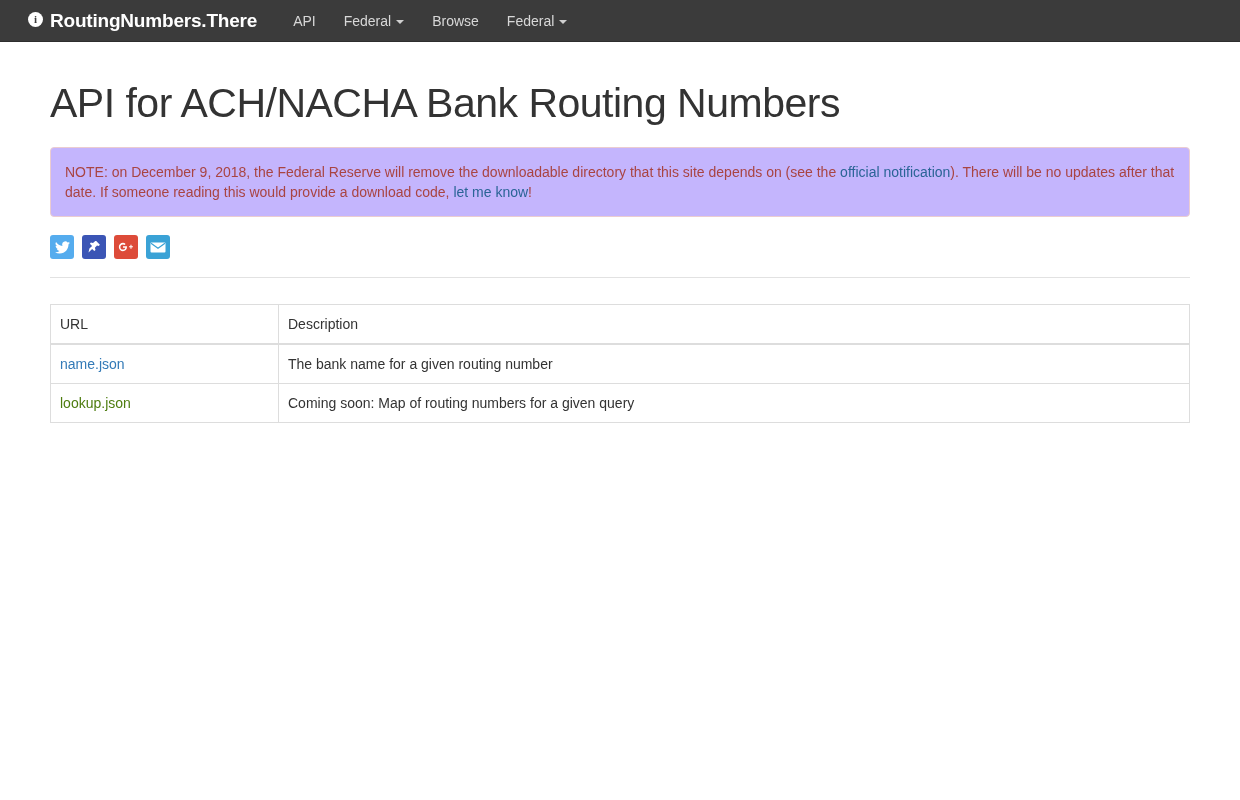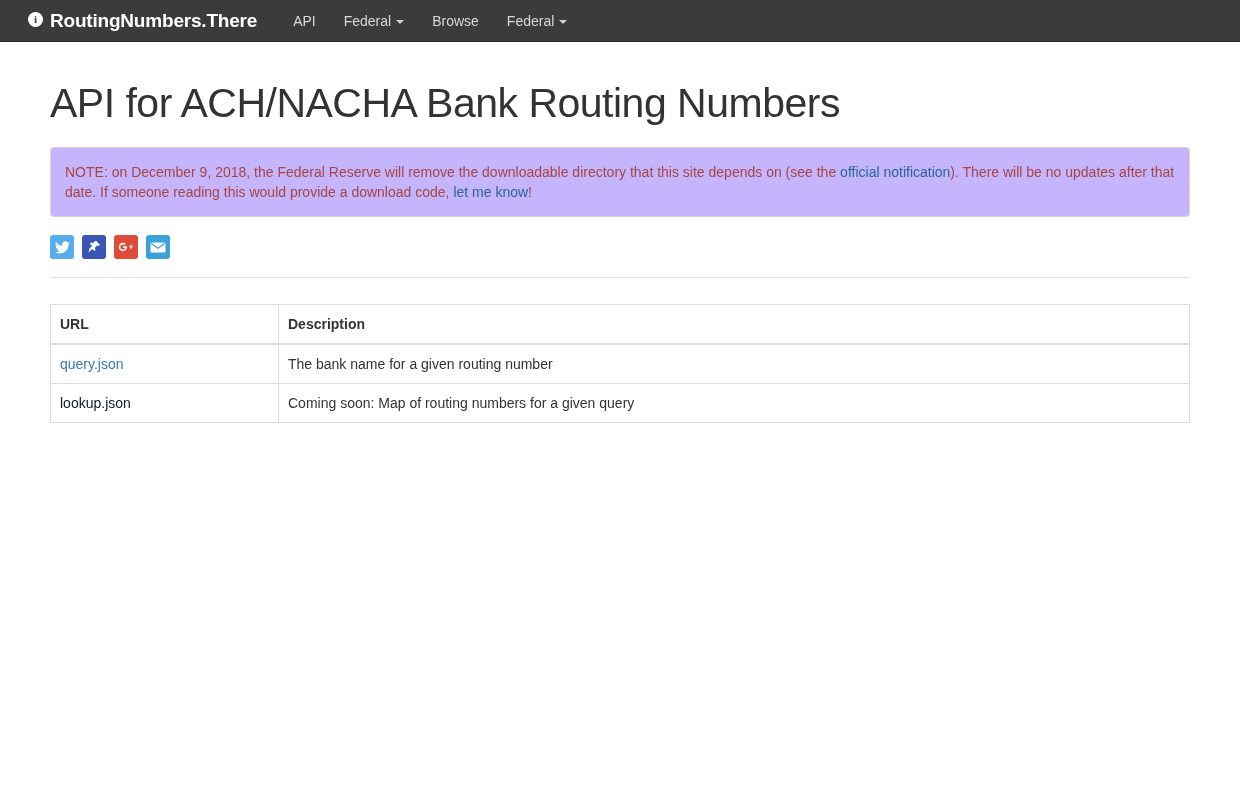--- a/index.html
+++ b/index.html
@@ -129,27 +129,27 @@
   table.api-table th,
   table.api-table td {
     border-top: 1px solid #dddddd;
     padding: 11px 9px;
     text-align: left;
     vertical-align: middle;
   }
   table.api-table thead th {
     border-top: none;
     border-bottom: 2px solid #dddddd;
-    font-weight: bold;
+    font-weight: normal;
     color: #333333;
   }
   table.api-table td.url-cell { border-right: 1px solid #dddddd; }
   table.api-table th.url-head { border-right: 1px solid #dddddd; }
   table.api-table a { color: #337ab7; text-decoration: none; }
-  .plain-text { color: #0f172a; }
+  .plain-text { color: #4d7c0f; }
 </style>
 </head>
 <body>
 
 <div class="navbar">
   <a class="brand" href="#">
     <span class="info-icon">i</span>
     <span>RoutingNumbers.There</span>
   </a>
   <div class="nav-items">
@@ -206,21 +206,21 @@
   <table class="api-table">
     <thead>
       <tr>
         <th class="url-head" style="width:228px;">URL</th>
         <th>Description</th>
       </tr>
     </thead>
     <tbody>
       <tr>
         <td class="url-cell">
-          <a href="#">query.json</a>
+          <a href="#">name.json</a>
         </td>
         <td>The bank name for a given routing number</td>
       </tr>
       <tr>
         <td class="url-cell">
           <span class="plain-text">lookup.json</span>
         </td>
         <td>Coming soon: Map of routing numbers for a given query</td>
       </tr>
     </tbody>

